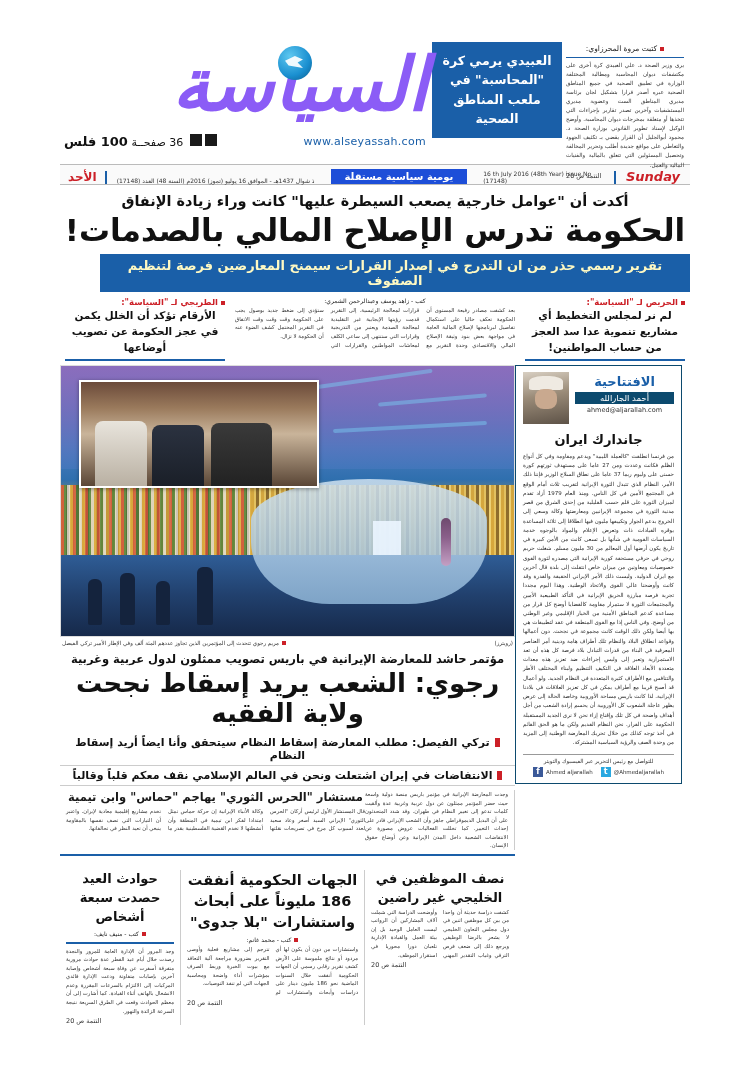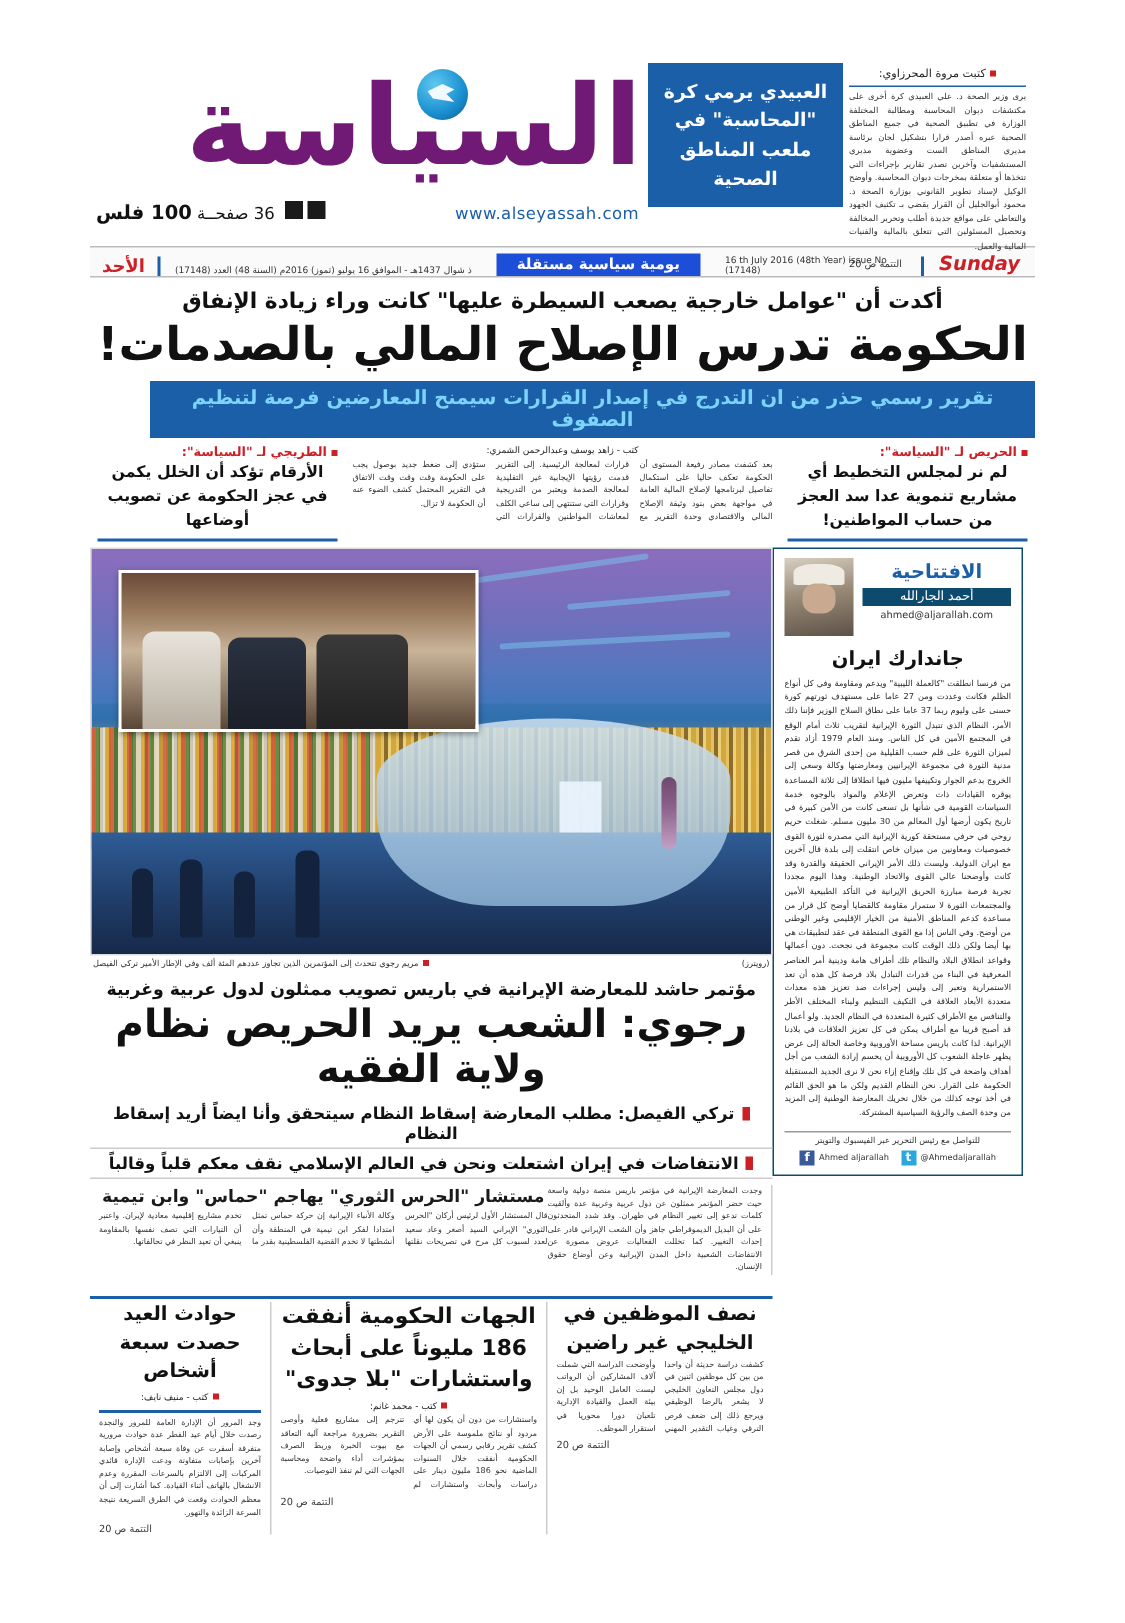--- a/index.html
+++ b/index.html
@@ -20,22 +20,22 @@
   
   .topstrip { display:flex; flex-direction:row-reverse; height:118px; align-items:flex-start; }
   .masthead {
     width:372px; height:118px; position:relative;
     display:flex; flex-direction:column; align-items:flex-start; justify-content:flex-start;
   }
   .logo-wrap { position:relative; width:372px; height:92px; }
   .logo-word {
     position:absolute; right:4px; top:-2px;
     font-family:"DejaVu Sans", sans-serif;
-    font-size:74px; font-weight:bold; color:#701a75; letter-spacing:-2px;
-    line-height:88px; direction:rtl;
+    font-size:74px; font-weight:bold; color:#8b5cf6; letter-spacing:-2px;
+    line-height:88px; direction:rtl;font-style:italic;
   }
   .falcon {
     position:absolute; right:120px; top:4px;
     width:34px; height:34px; border-radius:50%;
     background:radial-gradient(circle at 35% 30%, #5ec8f0 0%, #1a8fd0 60%, #0b5a8a 100%);
   }
   .falcon:after {
     content:""; position:absolute; left:7px; top:10px;
     width:18px; height:12px; background:#fff;
     clip-path:polygon(0 40%, 55% 0, 100% 30%, 70% 55%, 100% 100%, 20% 80%);
@@ -73,21 +73,21 @@
   .d-ar-day { font-size:12px; font-weight:bold; color:#cc2027; padding:0 8px; }
   .vline { width:2px; height:13px; background:#1a5fa8; }
   .d-ar-date { font-size:6px; color:#333; padding:0 10px; flex:0 0 auto; }
   .d-tag { background:#1d4ed8; color:#fff; font-size:10px; font-weight:bold; padding:2px 14px; margin:0 6px; }
   .d-en-date { font-size:6px; color:#333; padding:0 10px; direction:ltr; flex:1; }
   .d-en-day { font-size:13px; font-weight:bold; color:#cc2027; padding:0 10px; font-style:italic; direction:ltr; }
 
   
   .kicker { text-align:center; font-size:14.5px; font-weight:bold; color:#111; padding:8px 0 3px; }
   .bighead { text-align:center; font-size:31px; font-weight:bold; color:#111; letter-spacing:-.5px; padding-bottom:6px; }
-  .bluebar { background:#1a5fa8; color:#7dd3fc; text-align:center; font-size:13px; font-weight:bold; padding:4px 0;margin-left:40px; }
+  .bluebar { background:#1a5fa8; color:#fef9c3; text-align:center; font-size:13px; font-weight:bold; padding:4px 0;margin-left:40px; }
 
   
   .sum3 { display:flex; flex-direction:row-reverse; margin-top:5px; height:62px; }
   .sum-col { width:170px; padding:0 5px; }
   .sum-col.mid { flex:1; }
   .sum-lbl { font-size:8.5px; font-weight:bold; color:#cc2027; text-align:right; }
   .sum-lbl .rsq { display:inline-block; width:4px; height:4px; background:#cc2027; margin-left:3px; vertical-align:middle; }
   .sum-head { font-size:10.5px; font-weight:bold; line-height:1.5; text-align:center; color:#111; padding-top:1px; }
   .sum-by { font-size:6px; text-align:center; color:#222; padding-bottom:2px; }
   .sum-body { font-size:5.4px; line-height:1.6; text-align:justify; color:#333; }
@@ -154,21 +154,21 @@
 
   .twocolwrap { display:flex; flex-direction:row-reverse; margin-top:4px; }
   .tc-left { flex:1; padding-left:6px; }
   .tc-right { width:150px; padding-right:6px; border-right:1px solid #ccc; }
   .tc-head { font-size:11.5px; font-weight:bold; text-align:center; padding-bottom:3px; }
   .tc-body { font-size:5.3px; line-height:1.62; text-align:justify; color:#333; }
   .tc-cols { column-count:3; column-gap:7px; }
   .tc-cols2 { column-count:1; }
 
   
-  .bot3 { display:flex; flex-direction:row-reverse; margin-top:14px; border-top:2px solid #1a5fa8; padding-top:2px; }
+  .bot3 { display:flex; flex-direction:row-reverse; margin-top:4px; border-top:2px solid #1a5fa8; padding-top:14px; }
   .bot-col { padding:0 6px; }
   .bot-col.c1 { width:150px; }
   .bot-col.c2 { flex:1; border-right:1px solid #ccc; border-left:1px solid #ccc; }
   .bot-col.c3 { width:120px; }
   .bot-head { font-size:13px; font-weight:bold; text-align:center; line-height:1.45; color:#111; }
   .bot-head.big { font-size:14.5px; }
   .bot-by { font-size:6px; text-align:center; color:#222; padding:3px 0 2px; }
   .bot-by .rsq { display:inline-block; width:4px; height:4px; background:#cc2027; margin-left:3px; vertical-align:middle; }
   .bot-rule { border-bottom:2px solid #1a5fa8; margin:3px 0; }
   .bot-body { font-size:5.3px; line-height:1.62; text-align:justify; color:#333; }
@@ -279,21 +279,21 @@
       </div>
 
       <div class="ph-cap">
         <div>
           <span class="rsq"></span><span>مريم رجوي تتحدث إلى المؤتمرين الذين تجاوز عددهم المئة ألف وفي الإطار الأمير تركي الفيصل</span>
         </div>
         <div>(رويترز)</div>
       </div>
 
       <div class="sec-kicker">مؤتمر حاشد للمعارضة الإيرانية في باريس تصويب ممثلون لدول عربية وغربية</div>
-      <div class="sec-head">رجوي: الشعب يريد الحريص نظام ولاية الفقيه</div>
+      <div class="sec-head">رجوي: الشعب يريد إسقاط نجحت ولاية الفقيه</div>
       <div class="bullet-line">
         <span class="rsq"></span><span>تركي الفيصل: مطلب المعارضة إسقاط النظام سيتحقق وأنا ايضاً أريد إسقاط النظام</span>
       </div>
       <div class="bullet-line">
         <span class="rsq"></span><span>الانتفاضات في إيران اشتعلت ونحن في العالم الإسلامي نقف معكم قلباً وقالباً</span>
       </div>
 
       <div class="twocolwrap">
         <div class="tc-left">
           <div class="tc-head">مستشار "الحرس الثوري" يهاجم "حماس" وابن تيمية</div>

